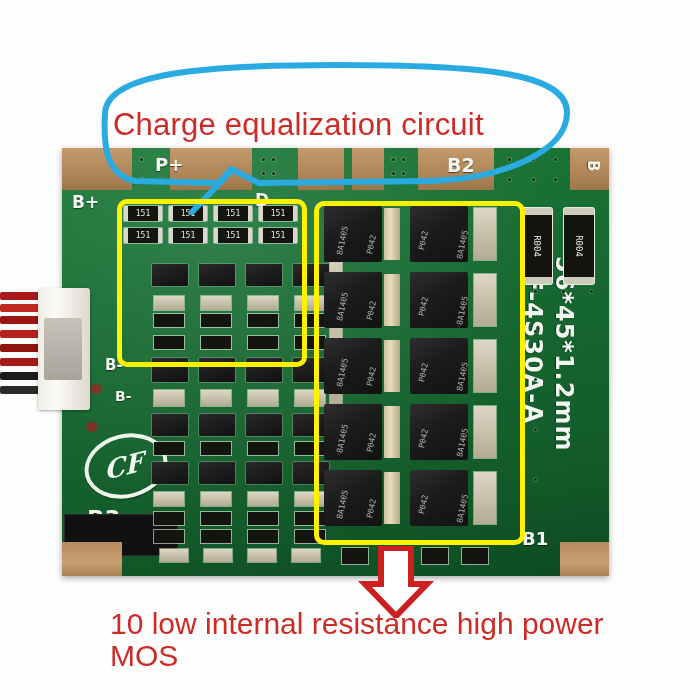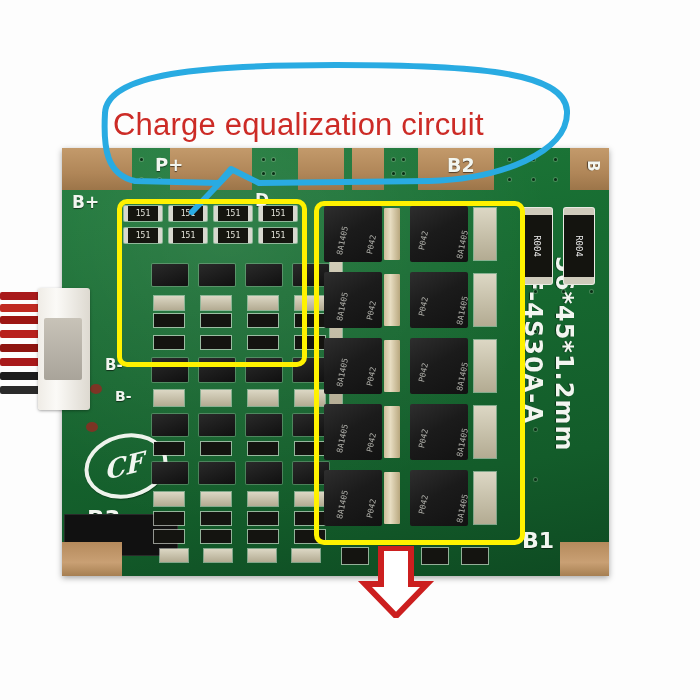--- a/index.html
+++ b/index.html
@@ -273,21 +273,21 @@
     <div class="via" style="left:470px; top:30px;"></div>
     <div class="via" style="left:492px; top:30px;"></div>
 
     <div class="silk" style="left:93px;  top:6px;  font-size:18px;">P+</div>
     <div class="silk" style="left:385px; top:6px;  font-size:19px;">B2</div>
     <div class="silk rot" style="left:540px; top:12px; font-size:15px;">B</div>
     <div class="silk" style="left:10px; top:44px; font-size:17px;">B+</div>
     <div class="silk" style="left:43px; top:208px; font-size:15px;">B-</div>
     <div class="silk" style="left:53px; top:240px; font-size:14px;">B-</div>
     <div class="silk" style="left:25px; top:358px; font-size:23px;">B3</div>
-    <div class="silk" style="left:460px; top:380px; font-size:22px;">B1</div>
+    <div class="silk" style="left:460px; top:380px; font-size:18px;">B1</div>
     <div class="silk" style="left:193px; top:42px; font-size:17px;">D</div>
 
     <div class="silk rot" style="left:485px; top:108px; font-size:24px; letter-spacing:1px;">CF-4S30A-A</div>
     <div class="silk rot" style="left:516px; top:108px; font-size:24px; letter-spacing:1px;">56*45*1.2mm</div>
 
     <div class="cf-logo" style="left:22px; top:286px;"></div>
     <div class="red-dot" style="left:28px; top:236px;"></div>
     <div class="red-dot" style="left:24px; top:274px;"></div>
 
     <div class="blk-conn" style="left:2px; top:366px; width:112px; height:40px;"></div>
@@ -477,14 +477,15 @@
 
   <div class="label-red" id="title-charge">Charge equalization circuit</div>
 
   <div class="yellow-box" id="yellow-left"></div>
   <div class="yellow-box" id="yellow-right"></div>
 
   <svg class="red-arrow" viewBox="0 0 78 72">
     <path d="M 24 2 L 54 2 L 54 38 L 70 38 L 39 70 L 8 38 L 24 38 Z" fill="#ffffff" stroke="#cc1f1f" stroke-width="6" stroke-linejoin="miter"></path>
   </svg>
 
+  <div class="label-red" id="caption-mos">10 low internal resistance high power MOS</div>
 
 </div>
 
 </body></html>

